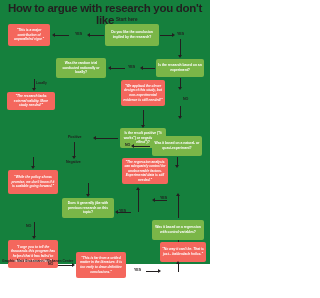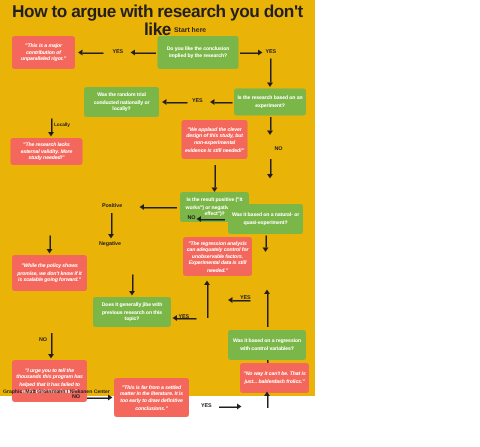--- a/index.html
+++ b/index.html
@@ -5,21 +5,21 @@
   * { box-sizing: border-box; margin: 0; padding: 0; }
   html, body {
     width: 210px; height: 298px;
     background: #ffffff;
     font-family: "Liberation Sans", sans-serif;
     overflow: hidden;
   }
   #chart {
     position: relative;
     width: 210px; height: 264px;
-    background: #eab308;
+    background: #15803d;
   }
   .title {
     position: absolute;
     left: 0; top: 2px;
     width: 210px;
     text-align: center;
     font-size: 11.5px;
     font-weight: bold;
     color: #231f20;
     letter-spacing: -0.3px;

